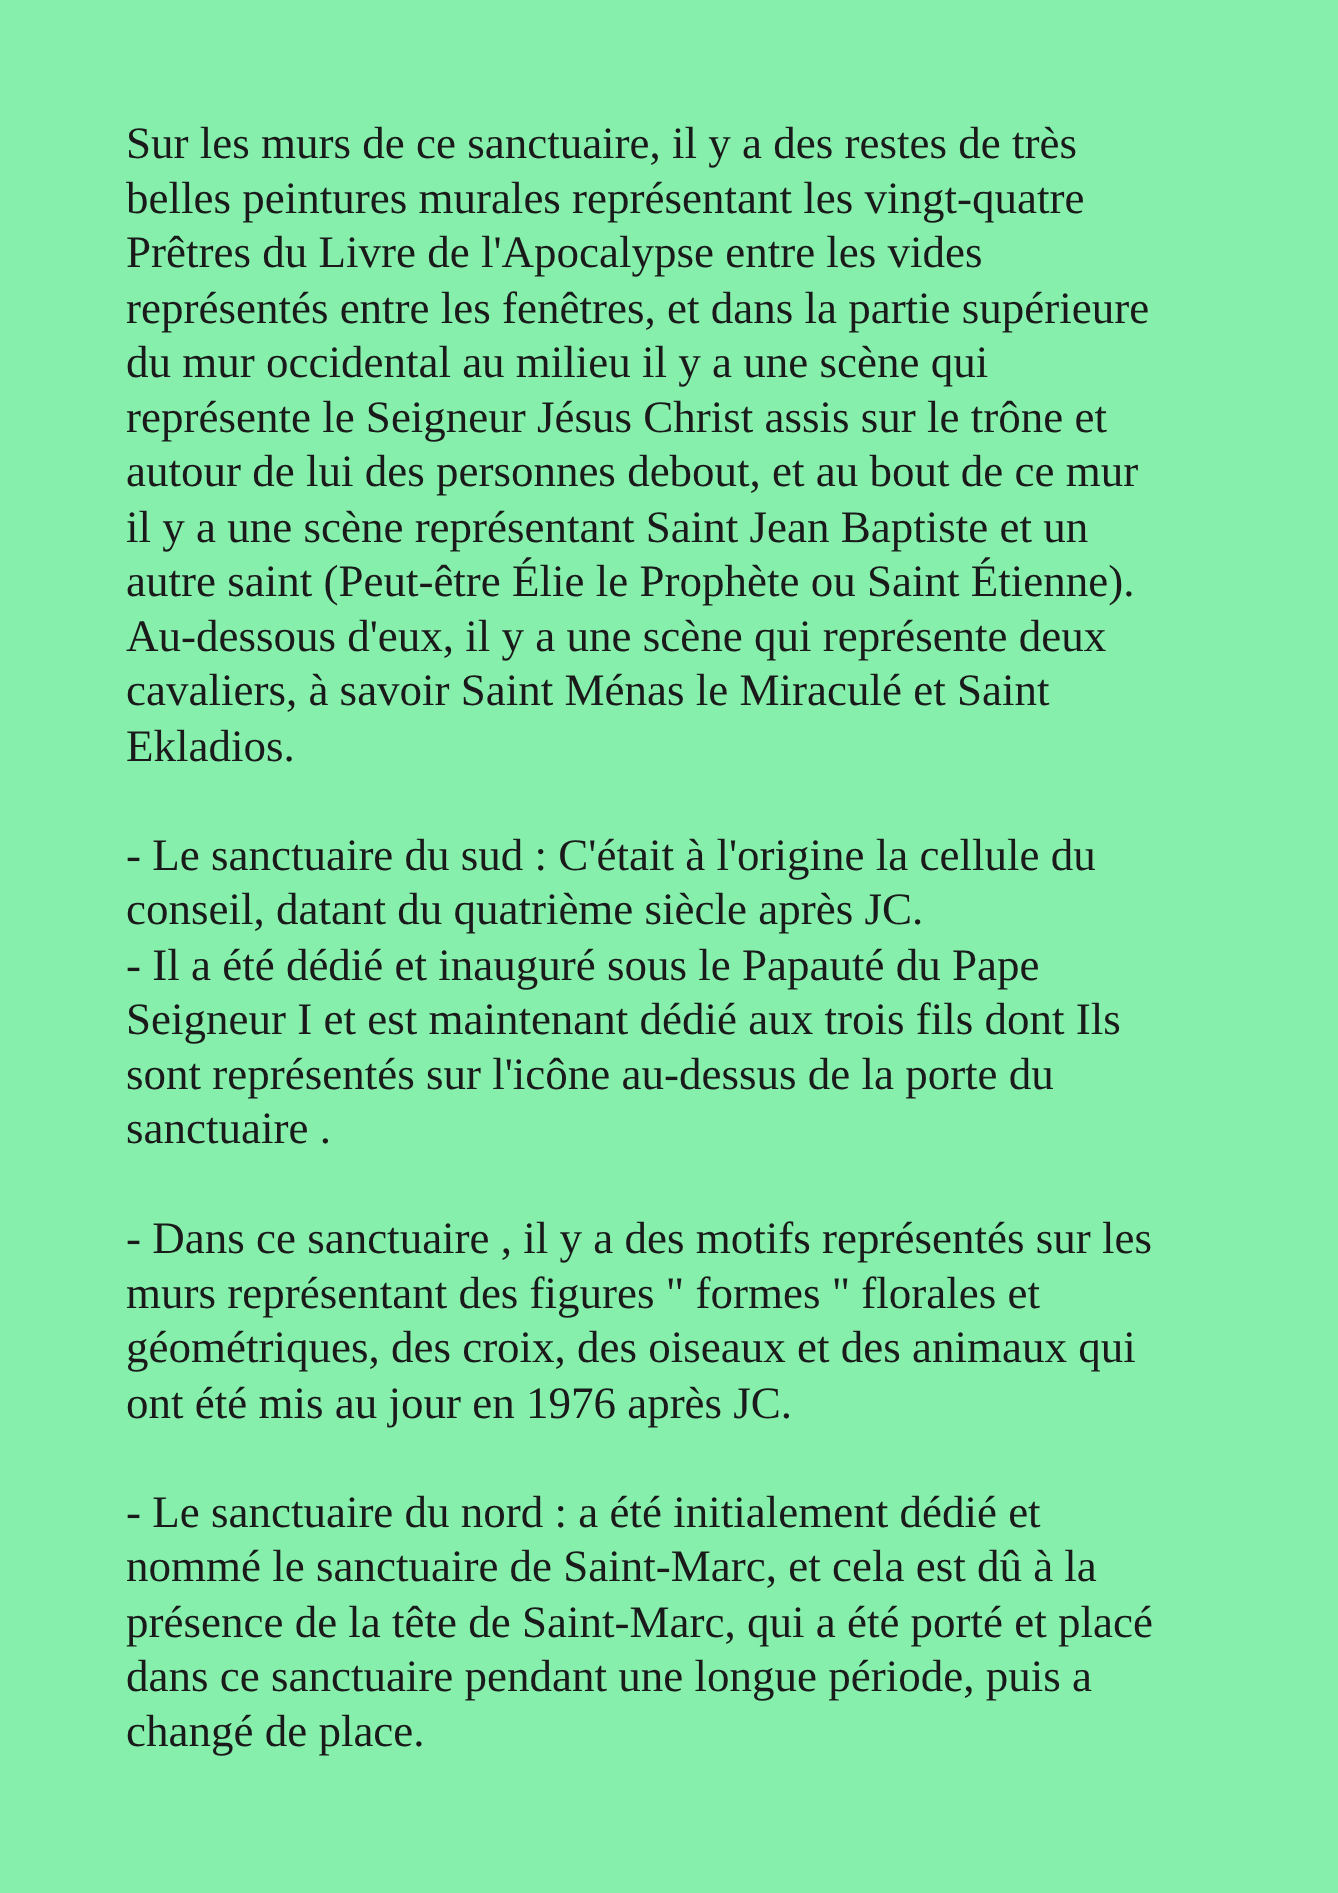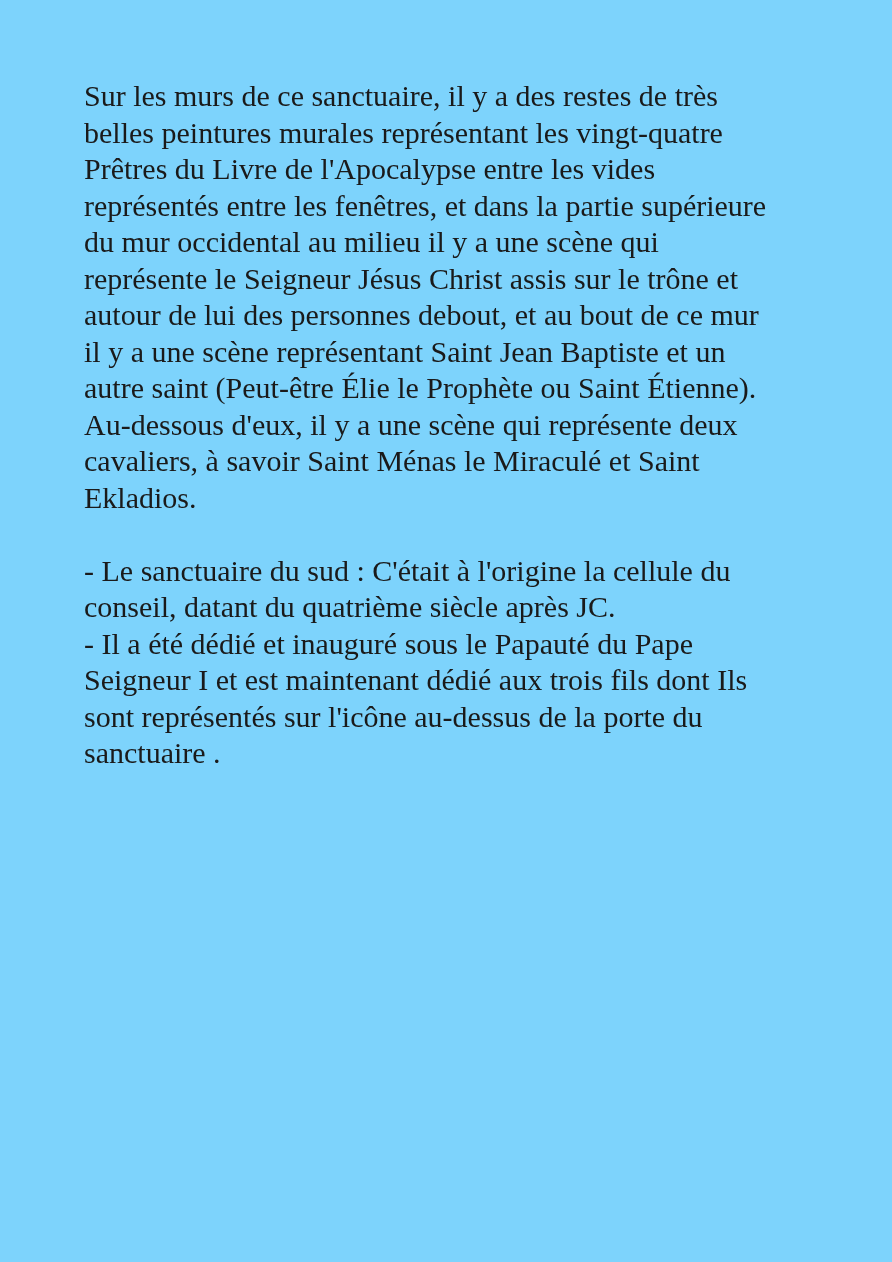--- a/index.html
+++ b/index.html
@@ -10,21 +10,21 @@
   body {
     width: 892px;
     height: 1262px;
     overflow: hidden;
   }
   .page {
     box-sizing: border-box;
     width: 892px;
     height: 1262px;
     padding: 78px 0 0 84px;
-    background: #7dd3fc;
+    background: #86efac;
     font-family: "Liberation Serif", "DejaVu Serif", serif;
     font-size: 30px;
     line-height: 36.5px;
     color: #1a1a1a;
   }
   .para {
     margin: 0 0 36.5px 0;
     white-space: pre-line; 
   }
 </style>
@@ -43,13 +43,22 @@
 autre saint (Peut-être Élie le Prophète ou Saint Étienne).
 Au-dessous d'eux, il y a une scène qui représente deux
 cavaliers, à savoir Saint Ménas le Miraculé et Saint
 Ekladios.</p>
   <p class="para">- Le sanctuaire du sud : C'était à l'origine la cellule du
 conseil, datant du quatrième siècle après JC.
 - Il a été dédié et inauguré sous le Papauté du Pape
 Seigneur I et est maintenant dédié aux trois fils dont Ils
 sont représentés sur l'icône au-dessus de la porte du
 sanctuaire .</p>
+  <p class="para">- Dans ce sanctuaire , il y a des motifs représentés sur les
+murs représentant des figures " formes " florales et
+géométriques, des croix, des oiseaux et des animaux qui
+ont été mis au jour en 1976 après JC.</p>
+  <p class="para">- Le sanctuaire du nord : a été initialement dédié et
+nommé le sanctuaire de Saint-Marc, et cela est dû à la
+présence de la tête de Saint-Marc, qui a été porté et placé
+dans ce sanctuaire pendant une longue période, puis a
+changé de place.</p>
 </div>
 
 </body></html>

